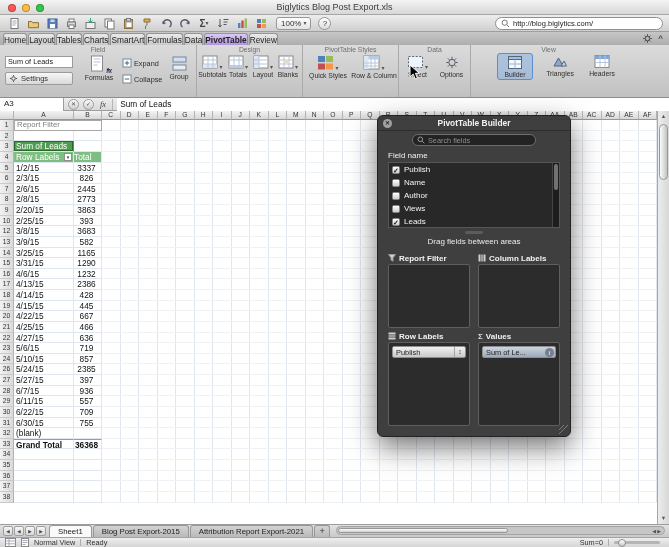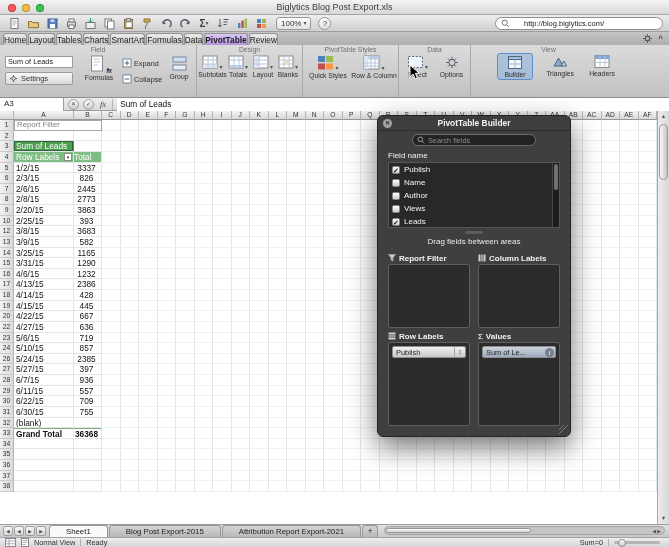--- a/index.html
+++ b/index.html
@@ -14,21 +14,21 @@
   .light.r{background:#fc5753}.light.y{background:#fdbc40}.light.g{background:#33c748}
   .wtitle{text-align:center;line-height:14px;font-size:9px;color:#3c3c3c;}
 
   
   .toolbar{position:absolute;left:0;top:15px;width:669px;height:17px;background:linear-gradient(#ededed,#cfcfcf);border-bottom:1px solid #9e9e9e;display:flex;align-items:center;padding:0 6px;gap:3px;}
   .tbi{width:16px;height:15px;display:flex;align-items:center;justify-content:center;}
   .sigma{font-weight:bold;font-size:10px;color:#444;line-height:13px;}
   .caret{font-size:6px;color:#555;line-height:6px;}
   .zoom{display:flex;align-items:center;gap:2px;height:13px;border:1px solid #979797;border-radius:3px;background:linear-gradient(#fefefe,#e2e2e2);padding:0 4px;font-size:8px;color:#333;margin-left:4px;}
   .help{width:13px;height:13px;border-radius:50%;border:1px solid #979797;background:linear-gradient(#fff,#ddd);text-align:center;line-height:11px;font-size:8px;color:#333;margin-left:4px;}
-  .searchbox{margin-left:auto;width:168px;height:13px;border:1px solid #8f8f8f;border-radius:7px;background:#fff;display:flex;align-items:center;padding:0 5px;gap:14px;}
+  .searchbox{margin-left:auto;width:168px;height:13px;border:1px solid #8f8f8f;border-radius:7px;background:#fff;display:flex;align-items:center;padding:0 5px;gap:3px;}
   .searchbox input{flex:1;border:none;outline:none;background:transparent;font-size:7.5px;color:#222;font-family:inherit;}
 
   
   .tabbar{position:absolute;left:0;top:32px;width:669px;height:13px;background:linear-gradient(#c6c6c6,#aeaeae);display:flex;align-items:flex-end;padding:0 3px;}
   .rtabs{display:flex;align-items:flex-end;gap:1px;flex:1;}
   .rtab{height:12px;line-height:12px;padding:0 0;font-size:8.3px;color:#222;background:linear-gradient(#eaeaea,#c9c9c9);border:1px solid #949494;border-bottom:none;border-radius:3px 3px 0 0;white-space:nowrap;}
   .rtab.active{background:linear-gradient(#d9c9f2,#b394e0);font-weight:bold;}
   .tabbar-right{display:flex;align-items:center;gap:5px;padding:0 3px 1px 3px;}
   .rcollapse{font-size:8px;color:#444;font-weight:bold;}
 
@@ -102,21 +102,21 @@
   .pill .pr{flex:none;width:11px;text-align:center;border-left:1px solid #a5a5a5;font-size:7px;color:#333;line-height:10px;}
   .pill.sel{background:linear-gradient(#ccd5df,#9daaba);}
   .pill .info{flex:none;width:9px;height:9px;border-radius:50%;background:#76808e;color:#fff;font-size:6.5px;line-height:9px;text-align:center;margin:0 1px;font-style:italic;font-family:"Liberation Serif",serif;}
   .bgrip{position:absolute;right:2px;bottom:2px;width:9px;height:9px;background:linear-gradient(135deg,transparent 0 3px,#7c7c7c 3px 4px,transparent 4px 6px,#7c7c7c 6px 7px,transparent 7px 9px);}
 
   
   .tabrow{position:absolute;left:0;top:524px;width:669px;height:13px;background:linear-gradient(#e2e2e2,#c9c9c9);border-top:1px solid #9d9d9d;display:flex;align-items:flex-end;}
   .navgroup{display:flex;align-items:center;gap:1px;padding:0 3px 1px 3px;}
   .navbtn{width:10px;height:10px;border:1px solid #9f9f9f;background:linear-gradient(#f6f6f6,#d7d7d7);border-radius:2px;font-size:4.5px;line-height:9px;text-align:center;color:#444;}
   .stabs{display:flex;align-items:flex-end;}
-  .stab{height:12px;line-height:12px;padding:0 16px;font-size:7.8px;color:#222;background:linear-gradient(#d3d3d3,#b9b9b9);border:1px solid #979797;border-bottom:none;border-radius:3px 3px 0 0;margin-right:1px;white-space:nowrap;}
+  .stab{height:12px;line-height:12px;padding:0 8px;font-size:7.8px;color:#222;background:linear-gradient(#d3d3d3,#b9b9b9);border:1px solid #979797;border-bottom:none;border-radius:3px 3px 0 0;margin-right:1px;white-space:nowrap;}
   .stab.active{background:#fafafa;}
   .addtab{height:12px;line-height:11px;width:16px;text-align:center;font-size:9px;color:#333;background:linear-gradient(#d3d3d3,#b9b9b9);border:1px solid #979797;border-bottom:none;border-radius:3px 3px 0 0;}
   .hscroll{flex:1;position:relative;height:9px;margin:0 4px 2px 6px;background:#c6c6c6;border:1px solid #a3a3a3;border-radius:5px;align-self:center;}
   .hthumb{position:absolute;left:1px;top:1px;height:5px;width:52%;background:linear-gradient(#fdfdfd,#cfcfcf);border:1px solid #979797;border-radius:3px;}
   .harrows{position:absolute;right:2px;top:0;font-size:5px;color:#555;line-height:8px;letter-spacing:1px;}
 
   
   .statusbar{position:absolute;left:0;top:537px;width:669px;height:10px;background:linear-gradient(#eeeeee,#d5d5d5);border-top:1px solid #a3a3a3;display:flex;align-items:center;font-size:7.3px;color:#333;padding:0 5px;gap:5px;}
   .sdiv{width:1px;height:7px;background:#aeaeae;}
   .slider{width:46px;height:3px;background:#b5b5b5;border-radius:2px;position:relative;margin-right:4px;}
@@ -595,20 +595,26 @@
           <div class="cB">445</div>
           <div class="cR"></div>
         </div>
         <div class="grow">
           <div class="rh">20</div>
           <div class="cA">4/22/15</div>
           <div class="cB">667</div>
           <div class="cR"></div>
         </div>
         <div class="grow">
+          <div class="rh">21</div>
+          <div class="cA">4/25/15</div>
+          <div class="cB">466</div>
+          <div class="cR"></div>
+        </div>
+        <div class="grow">
           <div class="rh">22</div>
           <div class="cA">4/27/15</div>
           <div class="cB">636</div>
           <div class="cR"></div>
         </div>
         <div class="grow">
           <div class="rh">23</div>
           <div class="cA">5/6/15</div>
           <div class="cB">719</div>
           <div class="cR"></div>

